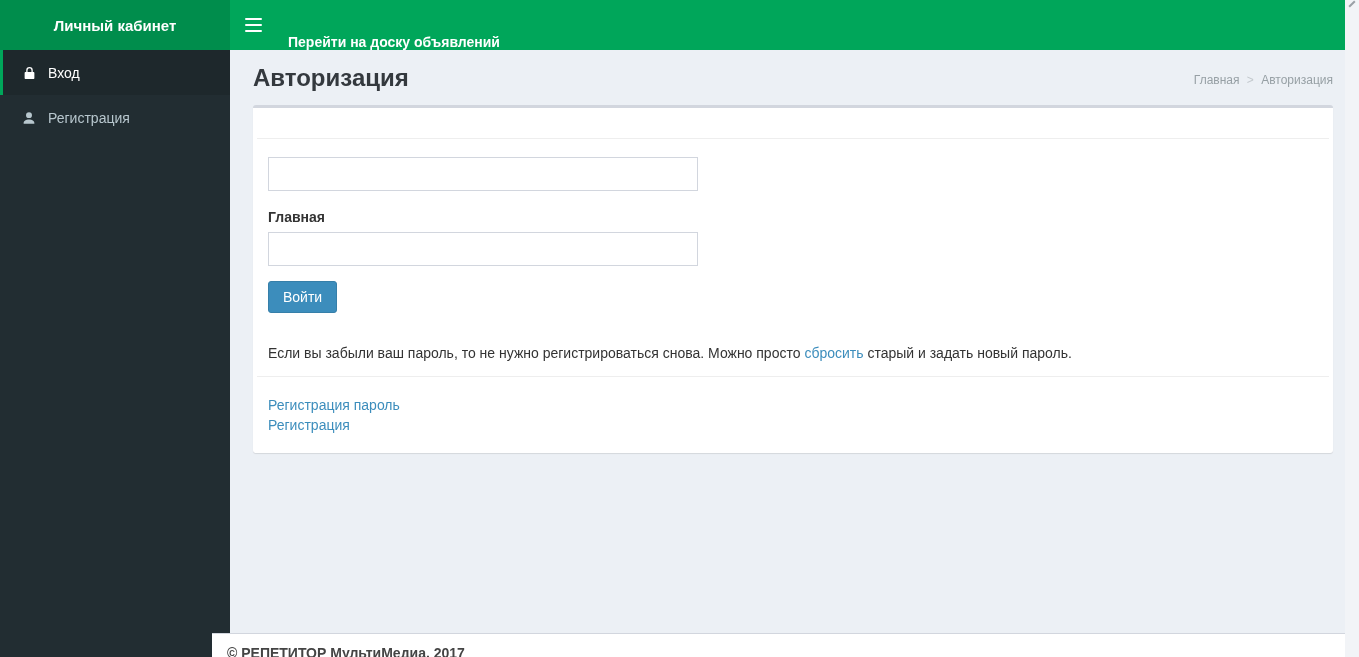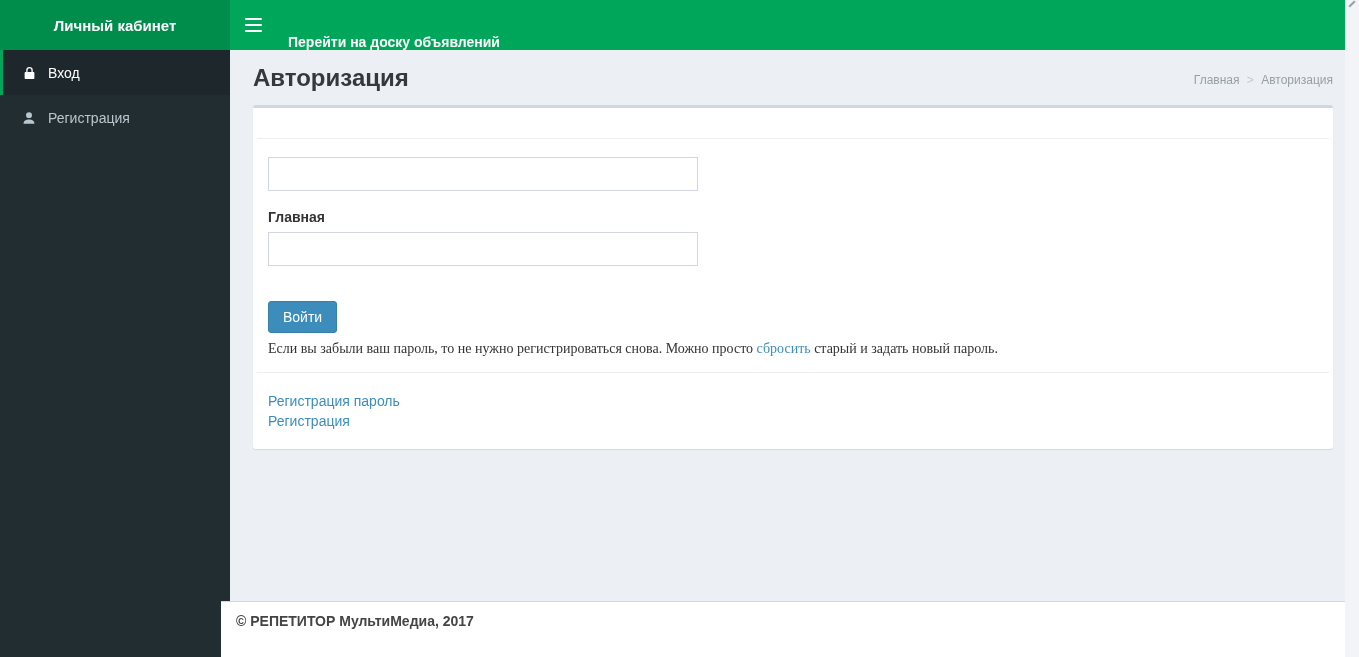--- a/index.html
+++ b/index.html
@@ -64,29 +64,29 @@
   .form-group { margin: 18px 0 15px; }
   .form-group label { display: block; font-weight: 700; margin-bottom: 7px; color: #333; }
   .form-control {
     width: 430px; height: 34px; padding: 6px 12px;
     border: 1px solid #d2d6de; border-radius: 0; font-size: 14px;
     font-family: "Liberation Sans", sans-serif; color: #555; background: #fff;
   }
   .btn-primary {
     background: #3c8dbc; border: 1px solid #367fa9; color: #fff;
     padding: 7px 14px; font-size: 14px; border-radius: 3px; cursor: pointer;
-    font-family: "Liberation Sans", sans-serif; margin-top: 20px;
+    font-family: "Liberation Sans", sans-serif; margin-top: 0;
   }
-  .help-text { margin: 8px 0 2px; font-family: Liberation Serif, serif; }
+  .help-text { margin: 32px 0 2px; }
   .bottom-links { padding-top: 3px; line-height: 20px; }
   .bottom-links a { display: block; color: #3c8dbc; text-decoration: none; cursor: pointer; }
 
   
   .main-footer {
-    position: absolute; left: 221px; right: 14px; bottom: 0; height: 56px;
+    position: absolute; left: 212px; right: 14px; bottom: 0; height: 24px;
     background: #fff; border-top: 1px solid #d2d6de;
     padding: 11px 15px; font-weight: 700; color: #444;
   }
 
   
   .scroll-strip {
     position: absolute; top: 0; right: 0; width: 14px; height: 657px;
     background: #f2f4f7; z-index: 10;
   }
   .scroll-strip .arrow {

